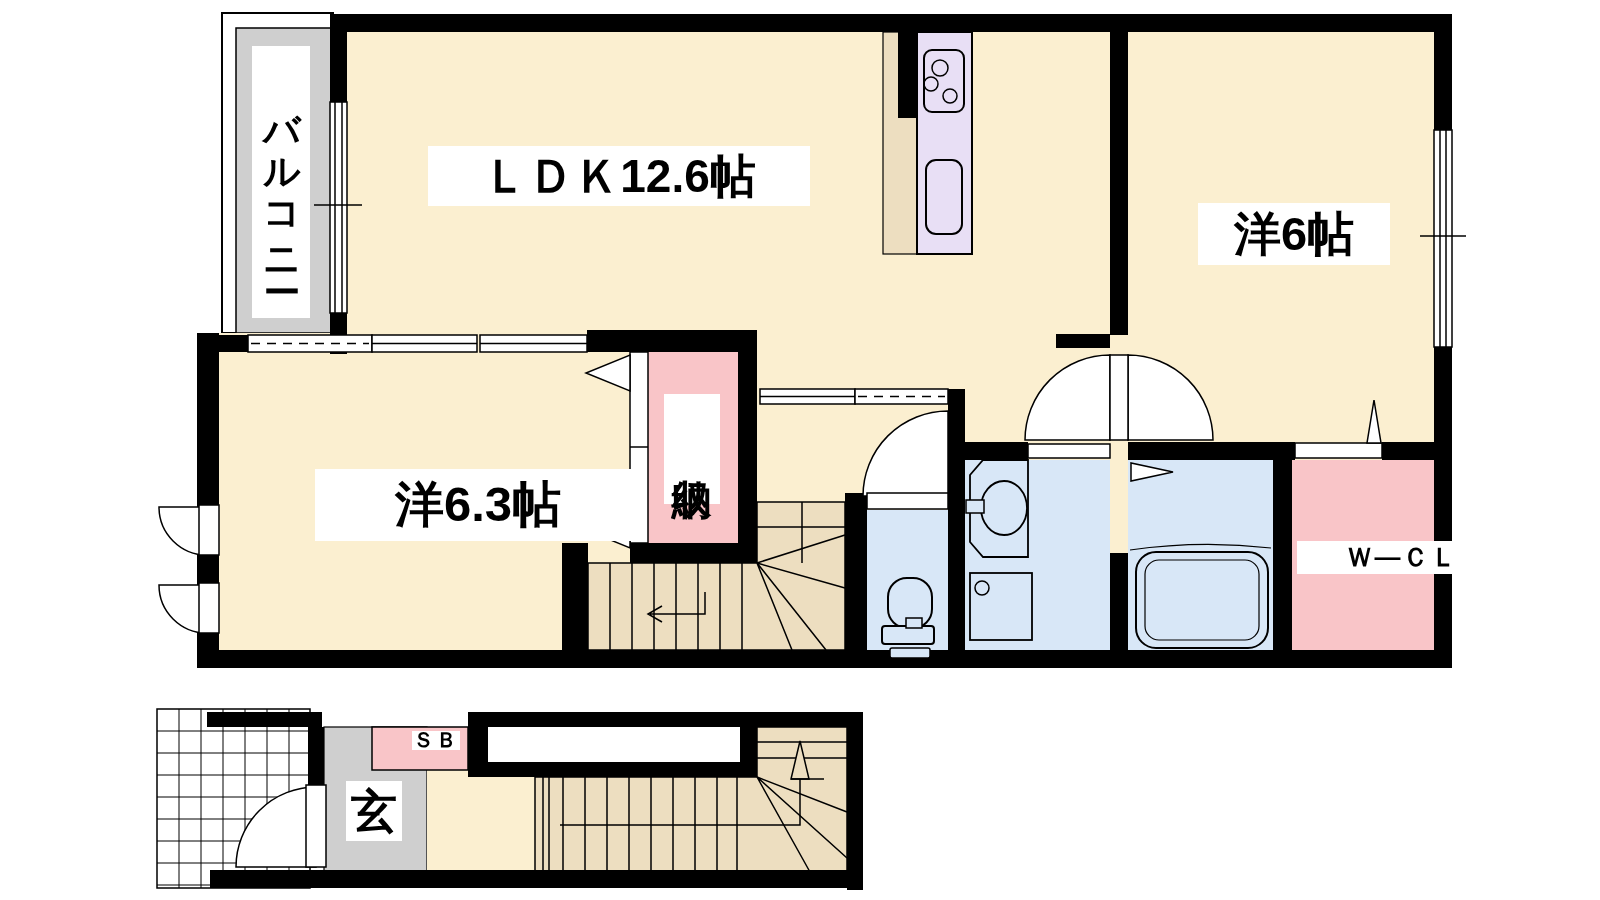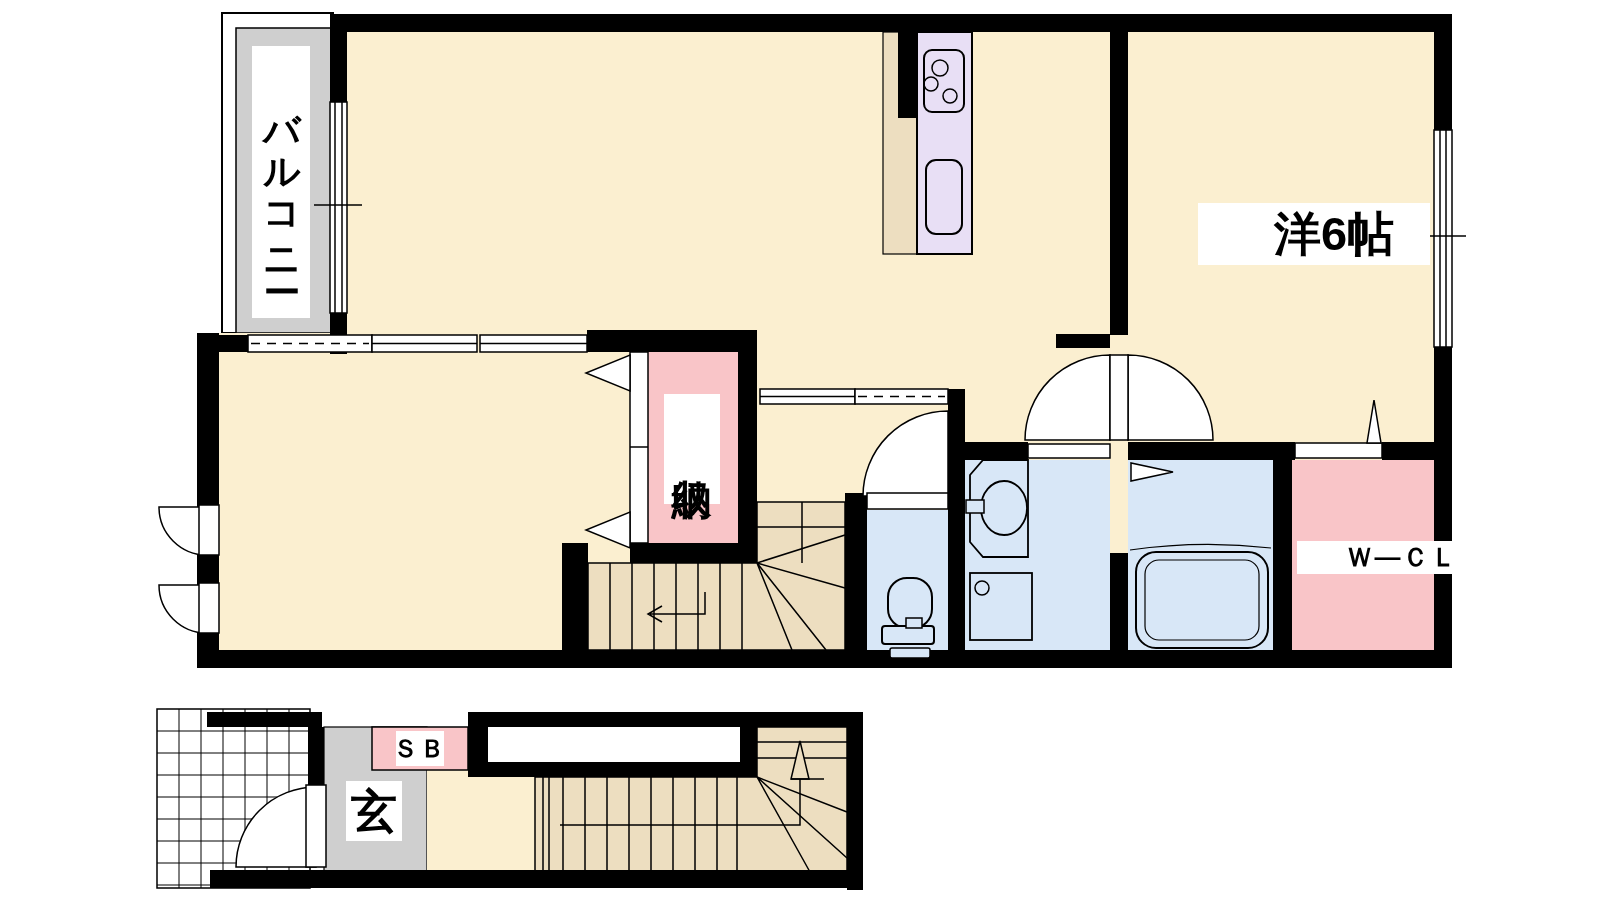--- a/index.html
+++ b/index.html
@@ -10,26 +10,26 @@
   .plan-svg{position:absolute;left:0;top:0;}
   .room-label{
     position:absolute;display:flex;align-items:center;justify-content:center;
     background:#ffffff;color:#000;font-weight:bold;white-space:nowrap;
     line-height:1.05;
   }
   .room-label.vertical{
     writing-mode:vertical-rl;text-orientation:upright;letter-spacing:4px;
   }
   #lbl-ldk{left:428px;top:146px;width:382px;height:60px;font-size:46px;}
-  #lbl-yo6{left:1198px;top:203px;width:192px;height:62px;font-size:47px;padding-left:40px;}
+  #lbl-yo6{left:1198px;top:203px;width:192px;height:62px;font-size:47px;}
   #lbl-yo63{left:315px;top:469px;width:326px;height:72px;font-size:49px;}
   #lbl-balcony{left:252px;top:46px;width:58px;height:272px;font-size:37px;}
   #lbl-shuno{left:664px;top:394px;width:56px;height:110px;font-size:40px;letter-spacing:2px;}
   #lbl-wcl{left:1297px;top:541px;width:131px;height:33px;font-size:26px;letter-spacing:2px;padding-left:40px;}
-  #lbl-sb{left:396px;top:731px;width:48px;height:35px;font-size:25px;letter-spacing:2px;}
+  #lbl-sb{left:412px;top:731px;width:48px;height:19px;font-size:21px;letter-spacing:2px;}
   #lbl-gen{left:346px;top:781px;width:56px;height:60px;font-size:46px;}
 </style>
 </head>
 <body>
 
 <div class="canvas">
 
 <svg class="plan-svg" width="1600" height="900" viewBox="0 0 1600 900">
 
   <g>
@@ -187,19 +187,21 @@
       <path d="M757,742 H847 M757,758 H847"></path>
       <path d="M757,777 L847,812 M757,777 L847,858 M757,777 L810,872"></path>
       <path d="M560,825 H800 V756"></path>
       <polygon points="800,741 791,779 809,779" fill="#EDDEC0"></polygon>
       <path d="M791,779 H824"></path>
     </g>
   </g>
 </svg>
 
 <div class="room-label vertical" id="lbl-balcony">バルコニー</div>
+<div class="room-label" id="lbl-ldk">ＬＤＫ12.6帖</div>
 <div class="room-label" id="lbl-yo6">洋6帖</div>
+<div class="room-label" id="lbl-yo63">洋6.3帖</div>
 <div class="room-label vertical" id="lbl-shuno">収納</div>
 <div class="room-label" id="lbl-wcl">Ｗ—ＣＬ</div>
 <div class="room-label" id="lbl-sb">ＳＢ</div>
 <div class="room-label" id="lbl-gen">玄</div>
 
 </div>
 
 </body></html>

